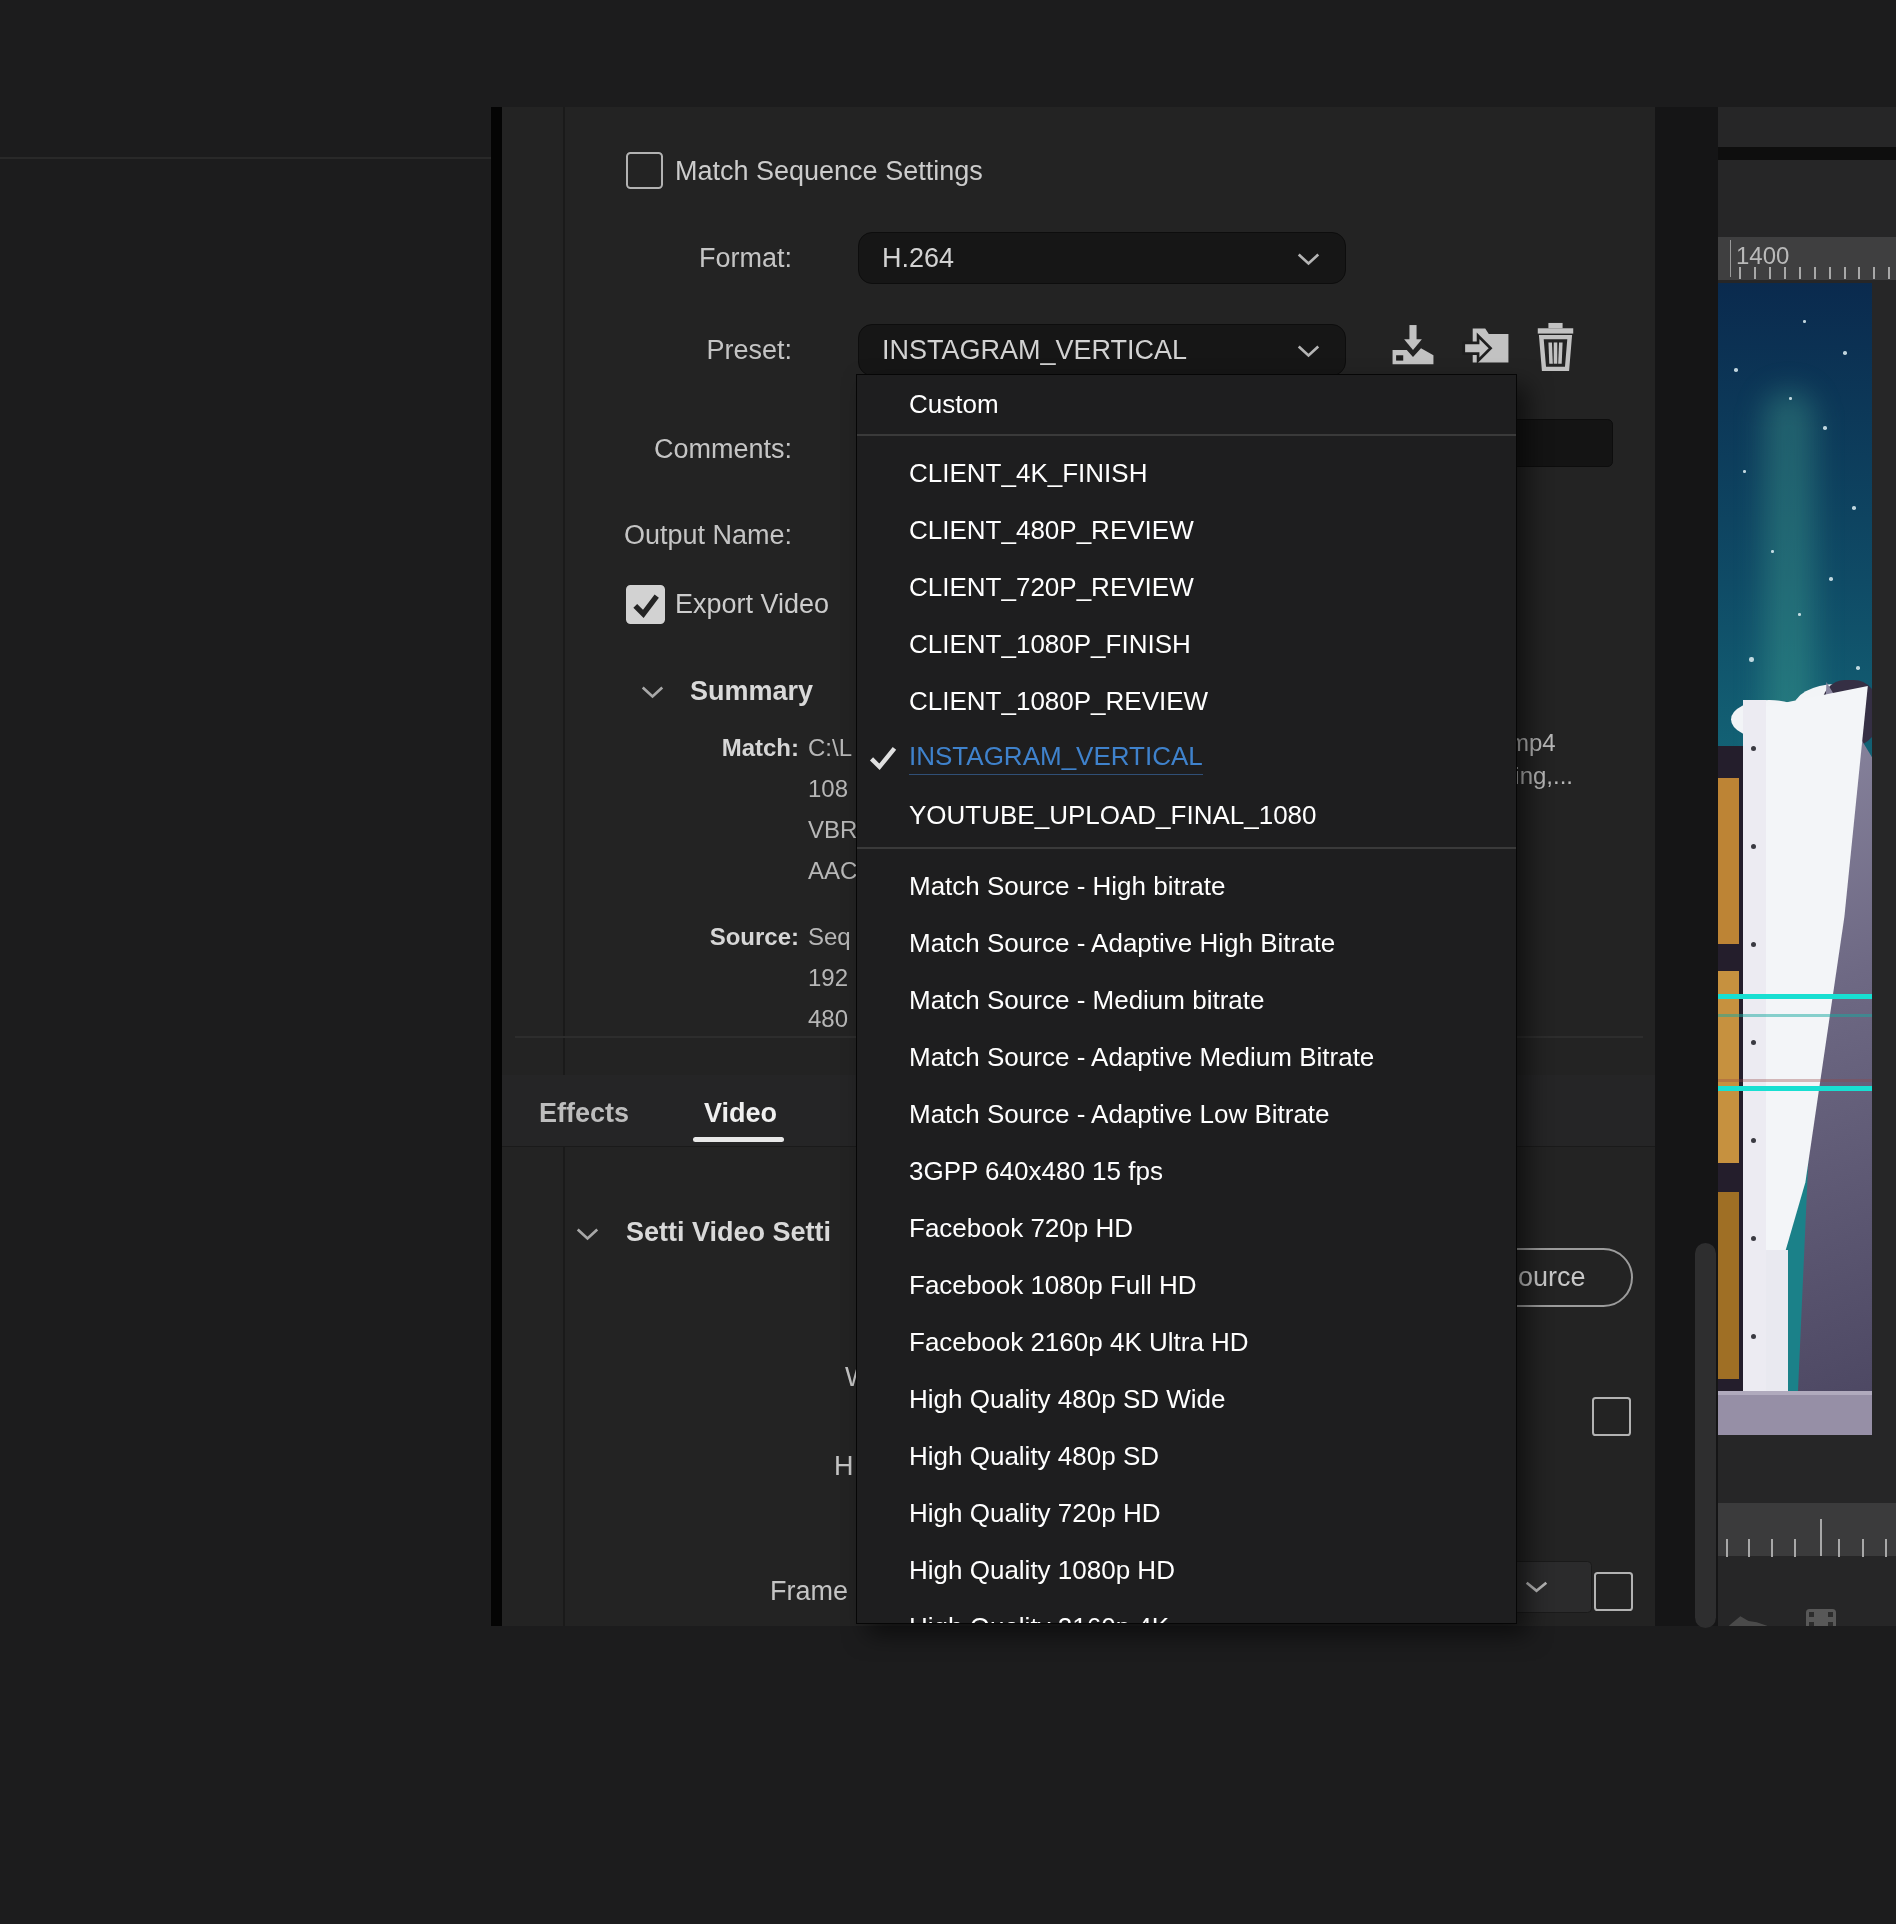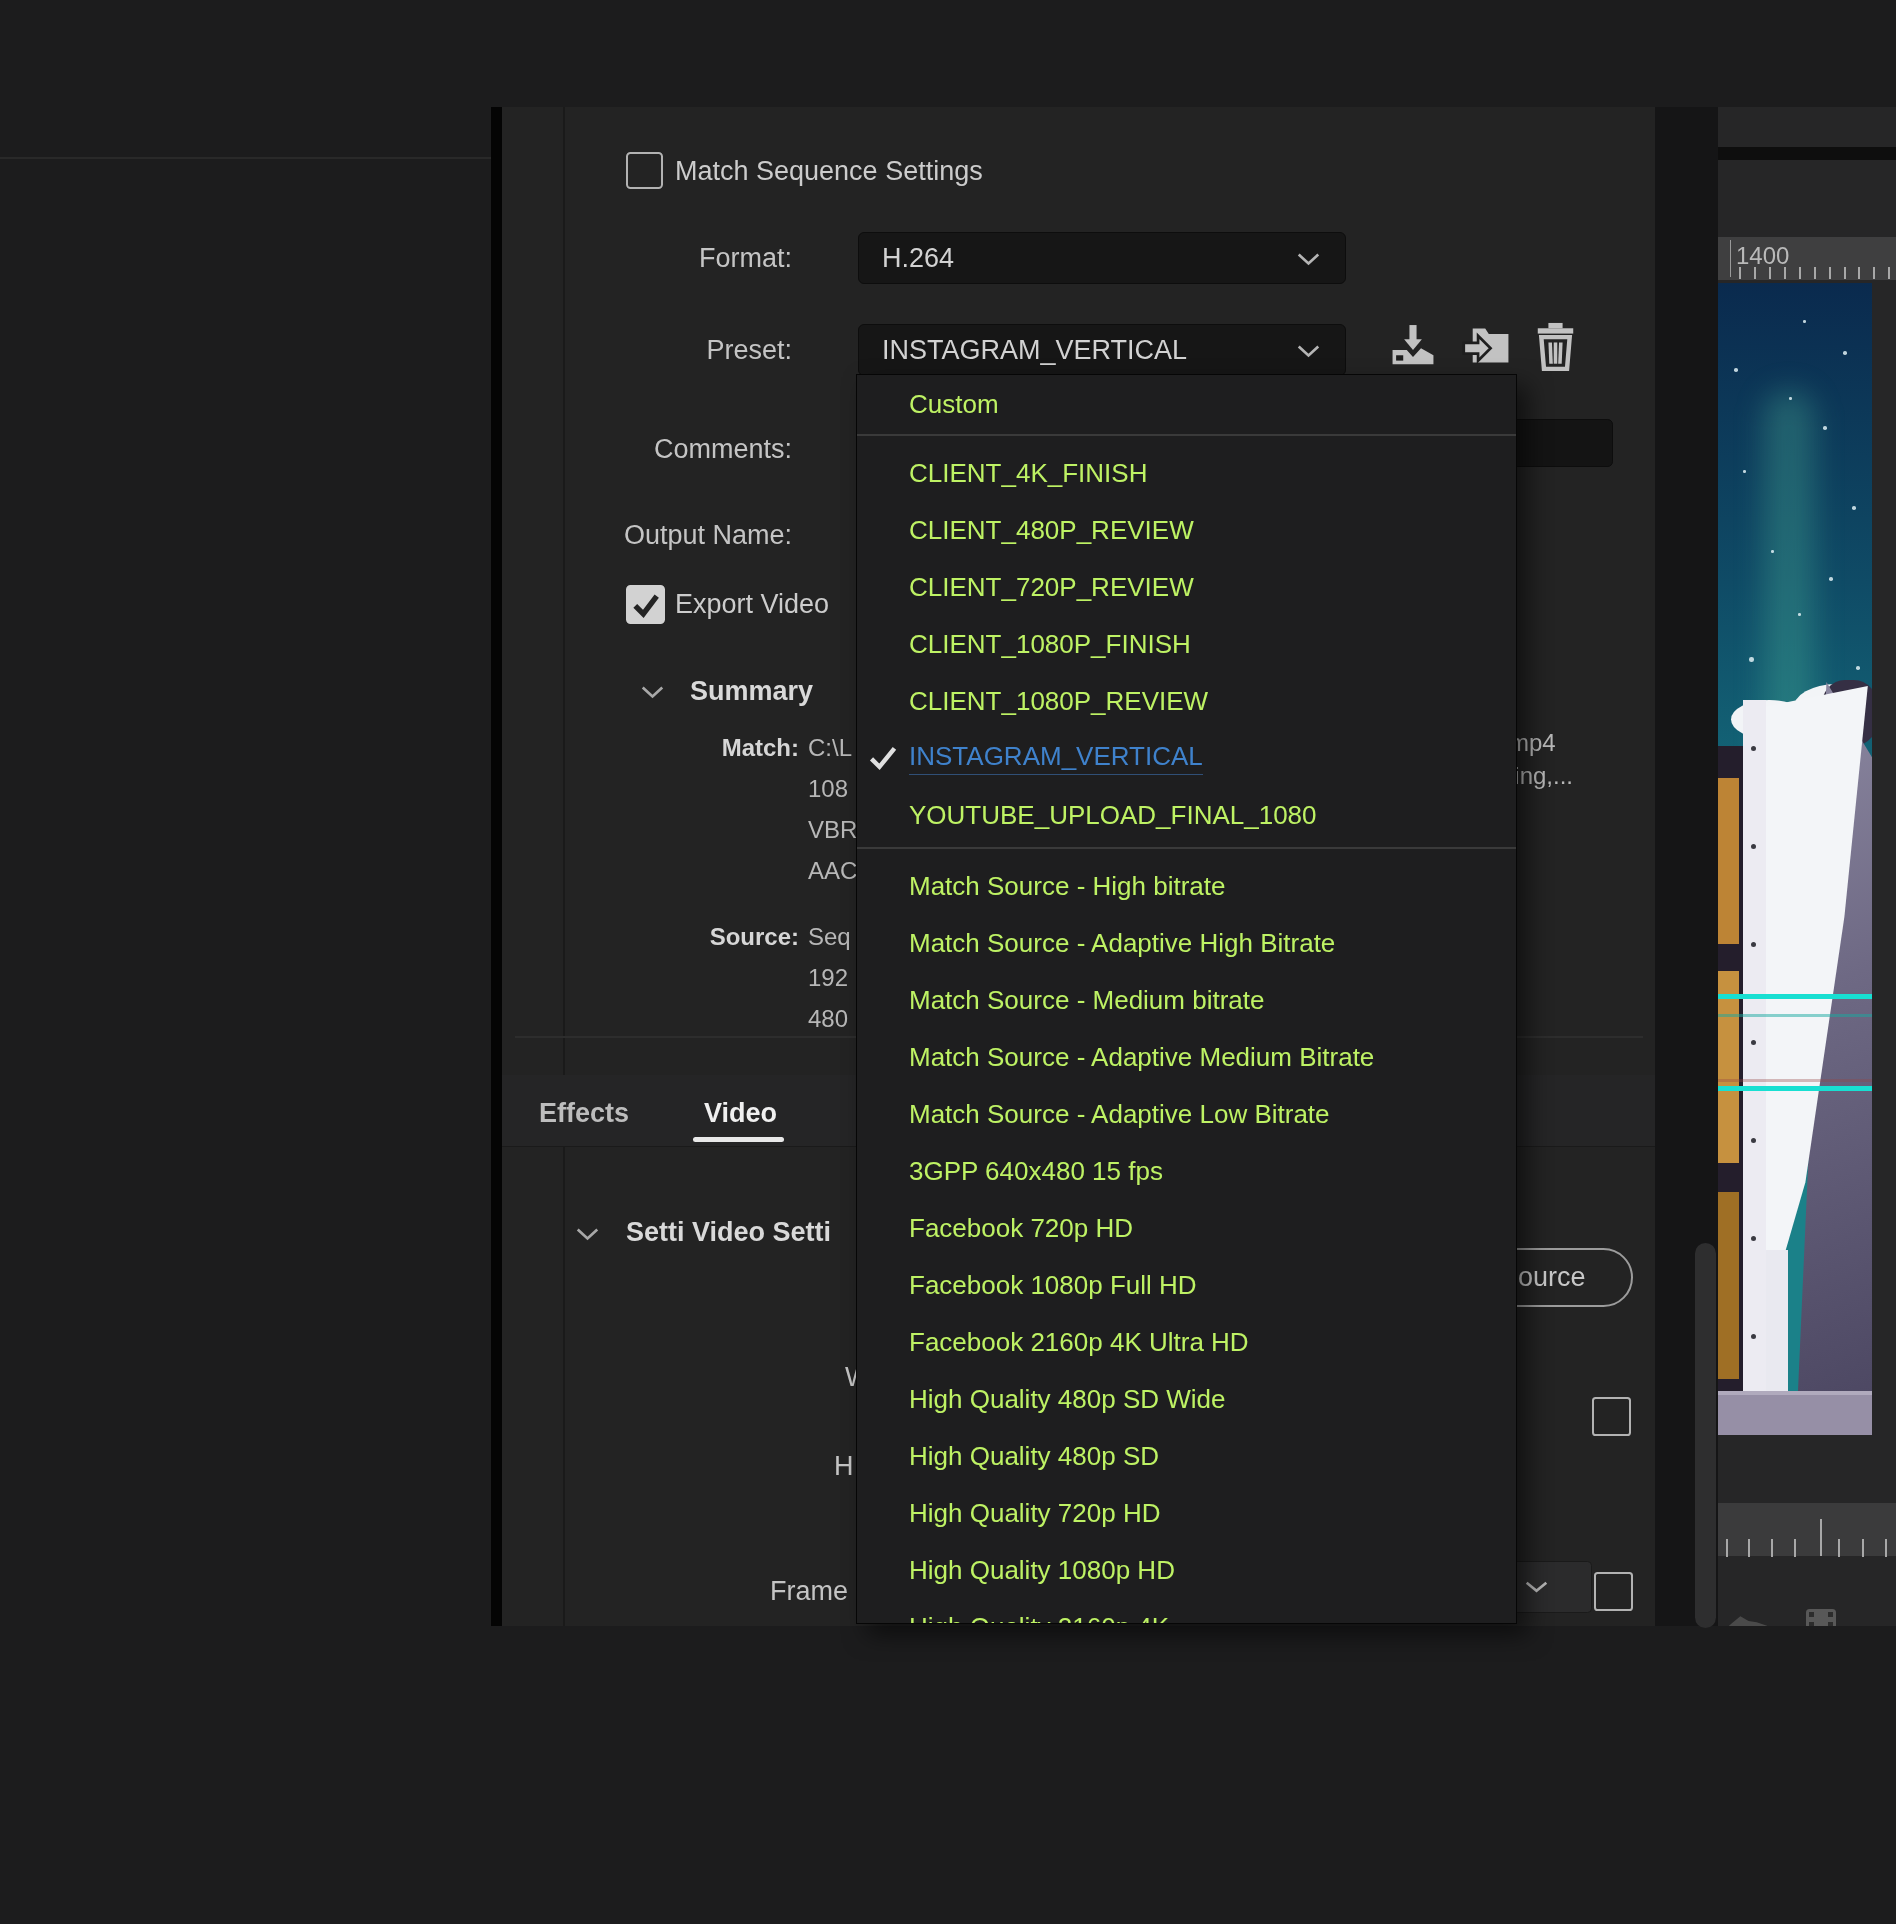--- a/index.html
+++ b/index.html
@@ -12,41 +12,41 @@
   
   .left-seam{left:0;top:157px;width:491px;height:1.8px;background:#292929;}
   .black-bar{left:491px;top:107px;width:10.7px;height:1519px;background:#040404;}
   
   .dialog{left:502px;top:107px;width:1153px;height:1519px;background:#232323;}
   .dialog-vline{left:61px;top:0;width:1.8px;height:1519px;background:#1a1a1a;}
   .row-label{color:#c4c4c4;font-size:27px;text-align:right;width:236px;left:54px;}
   .checkbox{box-sizing:border-box;border:2.7px solid #b2b2b2;border-radius:4.5px;background:transparent;}
   .checkbox.checked{background:#d2d2d2;border-color:#d2d2d2;}
   .cb-label{color:#cccccc;font-size:27px;}
-  .select{box-sizing:border-box;background:#161616;border:0.9px solid #0d0d0d;border-radius:6px;
+  .select{box-sizing:border-box;background:#161616;border:0.9px solid #0d0d0d;border-radius:14px;
           color:#d2d2d2;font-size:27px;display:flex;align-items:center;padding:0 23px;}
   .select .chev{margin-left:auto;}
   .field{background:#141414;border:0.9px solid #0d0d0d;border-radius:5.3px;}
   .icon-btn{display:flex;align-items:center;justify-content:center;}
   .sec-title{color:#d9d9d9;font-size:27px;font-weight:bold;}
   .sum-label{color:#d6d6d6;font-size:24px;font-weight:bold;text-align:right;width:228px;left:69px;}
   .sum-val{color:#b7b7b7;font-size:24px;}
   .divider{background:#2d2d2d;height:1.8px;}
   .tabstrip{left:0;top:968px;width:1153px;height:71px;background:#252526;border-bottom:1.8px solid #1a1a1a;}
   .tab{font-size:27px;color:#bdbdbd;font-weight:bold;}
   .tab.active{color:#f0f0f0;}
   .tab-underline{background:#e8e8e8;border-radius:2.7px;height:5.3px;}
   .frag{color:#c4c4c4;font-size:27px;overflow:hidden;white-space:nowrap;}
   .pill{box-sizing:border-box;border:2.7px solid #9c9c9c;border-radius:30px;background:transparent;}
   .sliver{background:#2b2b2c;border:0.9px solid #1a1a1a;border-radius:4.5px;display:flex;align-items:center;justify-content:center;}
   
   .menu{left:856px;top:374px;width:659px;height:1248px;background:#1e1e1f;
         border:0.9px solid #060606;box-shadow:10.7px 10.7px 23px rgba(0,0,0,.55);
         overflow:hidden;z-index:50;}
-  .menu-item{position:relative;height:57px;display:flex;align-items:center;color:#bef264;font-size:26px;padding-left:52px;}
+  .menu-item{position:relative;height:57px;display:flex;align-items:center;color:#ffffff;font-size:26px;padding-left:52px;}
   .menu-item.custom{height:59px;}
   .menu-item.selected{color:#3f82cc;padding-left:0;}
   .menu-item.selected .check{width:52px;display:flex;justify-content:center;}
   .menu-item.selected .lbl{border-bottom:1.8px solid rgba(64,120,190,.55);padding-bottom:1.8px;}
   .menu-sep{height:1.8px;background:#3a3a3a;width:100%;}
   .menu-pad{height:9px;}
   
   .gap-col{left:1655px;top:107px;width:63px;height:1519px;background:#151516;}
   .scrollbar{left:1695px;top:1243px;width:21.4px;height:385px;background:#2e2e2f;border-radius:10.7px;}
   

